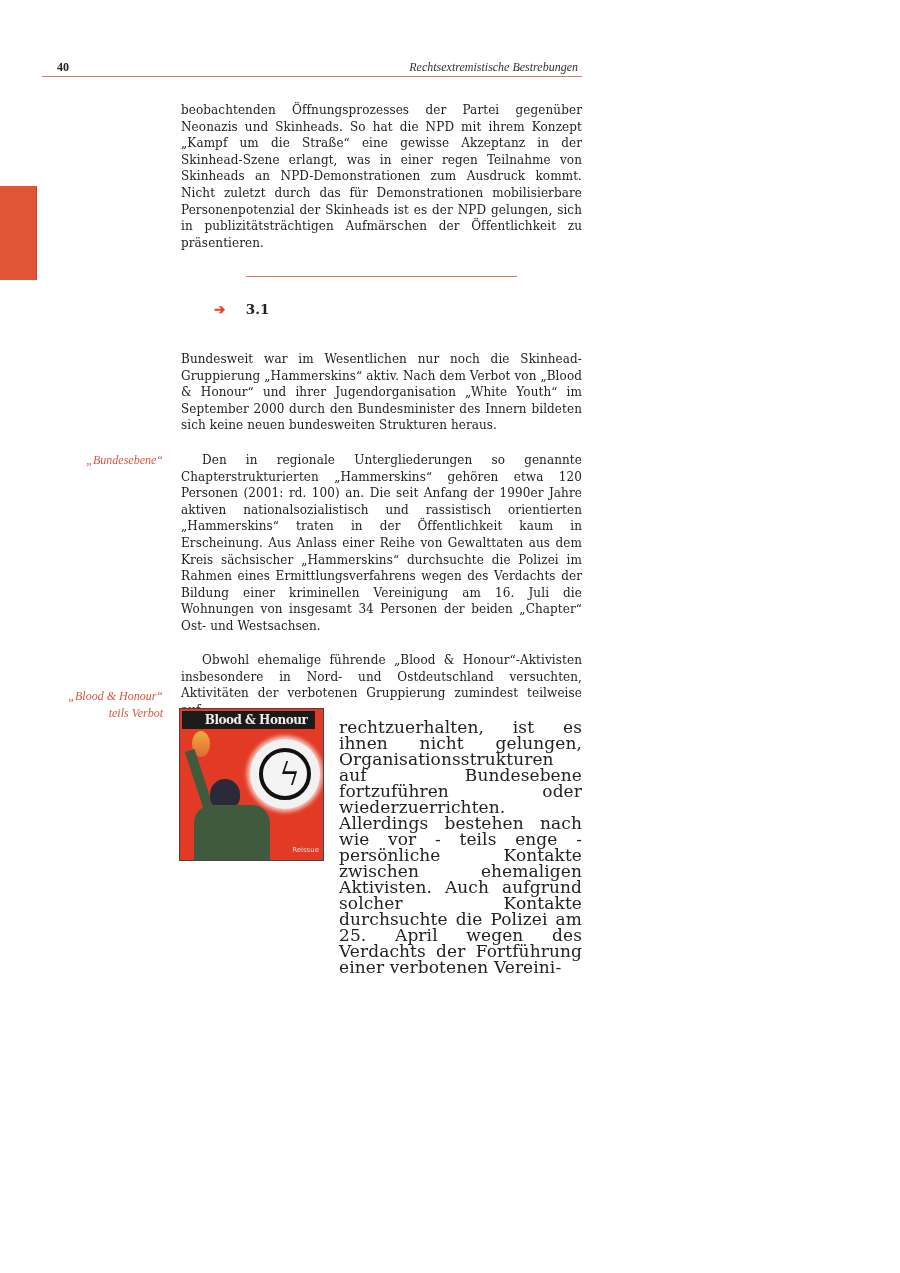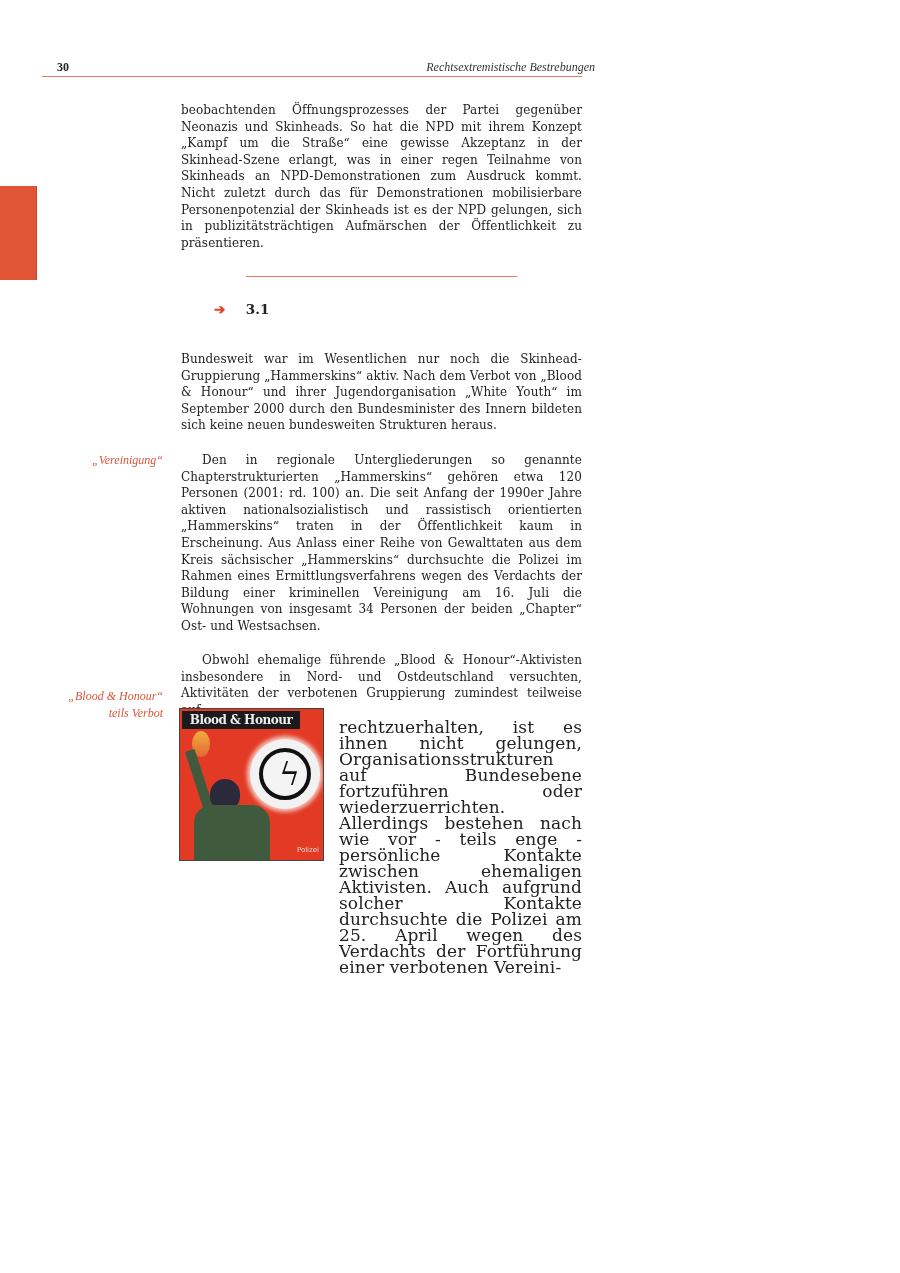--- a/index.html
+++ b/index.html
@@ -1,41 +1,41 @@
 <!DOCTYPE html>
 <html><head>
 <meta charset="utf-8">
 <style>
   html, body { margin: 0; padding: 0; background: #ffffff; }
   body { width: 900px; height: 1273px; position: relative; overflow: hidden;
          font-family: "DejaVu Serif", "Liberation Serif", serif; color: #222; }
   .page-number { position: absolute; left: 57px; top: 60px; font-size: 12px; font-weight: bold;
                  font-family: "Liberation Serif", serif; color: #222; }
-  .running-head { position: absolute; right: 305px; top: 60px; font-size: 12px; font-style: italic;
+  .running-head { position: absolute; right: 322px; top: 60px; font-size: 12px; font-style: italic;
                   font-family: "Liberation Serif", serif; color: #333; }
   .header-rule { position: absolute; left: 42px; top: 76px; width: 540px; height: 1px; background: #e07a5f; }
   .side-tab { position: absolute; left: 0; top: 186px; width: 37px; height: 94px; background: #e05535;
               box-shadow: inset -1px 0 0 #c9452a; }
   .body-text { position: absolute; left: 181px; width: 401px; font-size: 12px; line-height: 16.6px;
                text-align: justify; letter-spacing: 0.1px; }
   .body-text p { margin: 0; }
   .indent { text-indent: 21px; }
   .section-rule { position: absolute; left: 246px; top: 276px; width: 271px; height: 1px; background: #e07a5f; }
   .section-heading { position: absolute; left: 214px; top: 301px; width: 370px; font-weight: bold;
                      font-size: 13.5px; line-height: 17px; display: flex; }
   .section-heading .arrow { color: #e0472a; margin-right: 4px; }
   .section-heading .num { width: 40px; text-align: right; }
   .section-heading .title { flex: 1; }
   .margin-note { position: absolute; right: 737px; font-style: italic; font-size: 12px; line-height: 16.6px;
                  color: #d9553a; text-align: right; font-family: "Liberation Serif", serif; width: 130px; }
   .cover { position: absolute; left: 179px; top: 708px; width: 143px; height: 151px;
            background: #e23a25; border: 1px solid #444; overflow: hidden; }
   .cover .banner { position: absolute; left: 2px; top: 2px; width: 118px; height: 18px; background: #1b1b1b;
                    color: #eee; font-size: 12px; font-weight: bold; font-family: "DejaVu Serif", serif;
-                   line-height: 18px; text-align: center; letter-spacing: -0.5px; }
+                   line-height: 18px; text-align: center; letter-spacing: -0.5px; padding-left: 15px; }
   .cover .disc { position: absolute; left: 70px; top: 30px; width: 70px; height: 70px; border-radius: 50%;
                  background: #f2f2f2; box-shadow: 0 0 4px 3px #f6c9c0; }
   .cover .ring { position: absolute; left: 9px; top: 9px; width: 44px; height: 44px; border-radius: 50%;
                  border: 4px solid #111; background: #f4f4f4; }
   .cover .bolt { position: absolute; left: 16px; top: 6px; font-size: 32px; line-height: 32px; color: #111; }
   .cover .figure { position: absolute; left: 30px; top: 70px; width: 30px; height: 30px; border-radius: 50% 50% 40% 40%;
                    background: #2a2a3a; }
   .cover .torso { position: absolute; left: 14px; top: 96px; width: 76px; height: 60px; background: #3f5a3c;
                   border-radius: 18px 18px 0 0; }
   .cover .arm { position: absolute; left: 14px; top: 40px; width: 10px; height: 60px; background: #3f5a3c;
@@ -43,41 +43,41 @@
   .cover .torch { position: absolute; left: 12px; top: 22px; width: 18px; height: 26px; border-radius: 50%;
                   background: linear-gradient(#f2c240, #e2703a); opacity: 0.85; }
   .cover .caption { position: absolute; right: 4px; bottom: 6px; font-size: 7px; color: #ddd;
                     font-family: "DejaVu Sans", sans-serif; }
   .wrap-text { position: absolute; left: 339px; width: 243px; font-size: 17px; line-height: 16px;
                text-align: justify; letter-spacing: 0.1px; }
 </style>
 </head>
 <body>
 
-<div class="page-number">30</div>
+<div class="page-number">40</div>
 <div class="running-head">Rechtsextremistische Bestrebungen</div>
 <div class="header-rule"></div>
 <div class="side-tab"></div>
 
 <div class="body-text" style="top:102px;">
   <p>beobachtenden Öffnungsprozesses der Partei gegenüber Neonazis und Skinheads. So hat die NPD mit ihrem Konzept „Kampf um die Straße“ eine gewisse Akzeptanz in der Skinhead-Szene erlangt, was in einer regen Teilnahme von Skinheads an NPD-Demonstrationen zum Ausdruck kommt. Nicht zuletzt durch das für Demonstrationen mobilisierbare Personenpotenzial der Skinheads ist es der NPD gelungen, sich in publizitätsträchtigen Aufmärschen der Öffentlichkeit zu präsentieren.</p>
 </div>
 
 <div class="section-rule"></div>
 
 <div class="section-heading">
   <span class="arrow">➔</span>
   <span class="num">3.1</span>
 </div>
 
 <div class="body-text" style="top:351px;">
   <p>Bundesweit war im Wesentlichen nur noch die Skinhead-Gruppierung „Hammerskins“ aktiv. Nach dem Verbot von „Blood &amp; Honour“ und ihrer Jugendorganisation „White Youth“ im September 2000 durch den Bundesminister des Innern bildeten sich keine neuen bundesweiten Strukturen heraus.</p>
 </div>
 
-<div class="margin-note" style="top:452px;">„Vereinigung“</div>
+<div class="margin-note" style="top:452px;">„Bundesebene“</div>
 
 <div class="body-text" style="top:452px;">
   <p class="indent">Den in regionale Untergliederungen so genannte Chapterstrukturierten „Hammerskins“ gehören etwa 120 Personen (2001: rd. 100) an. Die seit Anfang der 1990er Jahre aktiven nationalsozialistisch und rassistisch orientierten „Hammerskins“ traten in der Öffentlichkeit kaum in Erscheinung. Aus Anlass einer Reihe von Gewalttaten aus dem Kreis sächsischer „Hammerskins“ durchsuchte die Polizei im Rahmen eines Ermittlungsverfahrens wegen des Verdachts der Bildung einer kriminellen Vereinigung am 16. Juli die Wohnungen von insgesamt 34 Personen der beiden „Chapter“ Ost- und Westsachsen.</p>
 </div>
 
 <div class="margin-note" style="top:648px;margin-top:40px;">
   <div>„Blood &amp; Honour“</div>
   <div>teils Verbot</div>
 </div>
 
@@ -89,18 +89,18 @@
   <div class="banner">Blood &amp; Honour</div>
   <div class="torch"></div>
   <div class="arm"></div>
   <div class="disc">
     <div class="ring">
       <span class="bolt">ϟ</span>
     </div>
   </div>
   <div class="figure"></div>
   <div class="torso"></div>
-  <div class="caption">Polizei</div>
+  <div class="caption">Reissue</div>
 </div>
 
 <div class="wrap-text" style="top:702px;">
   <p>rechtzuerhalten, ist es ihnen nicht gelungen, Organisationsstrukturen auf Bundesebene fortzuführen oder wiederzuerrichten. Allerdings bestehen nach wie vor - teils enge - persönliche Kontakte zwischen ehemaligen Aktivisten. Auch aufgrund solcher Kontakte durchsuchte die Polizei am 25. April wegen des Verdachts der Fortführung einer verbotenen Vereini-</p>
 </div>
 
 </body></html>

